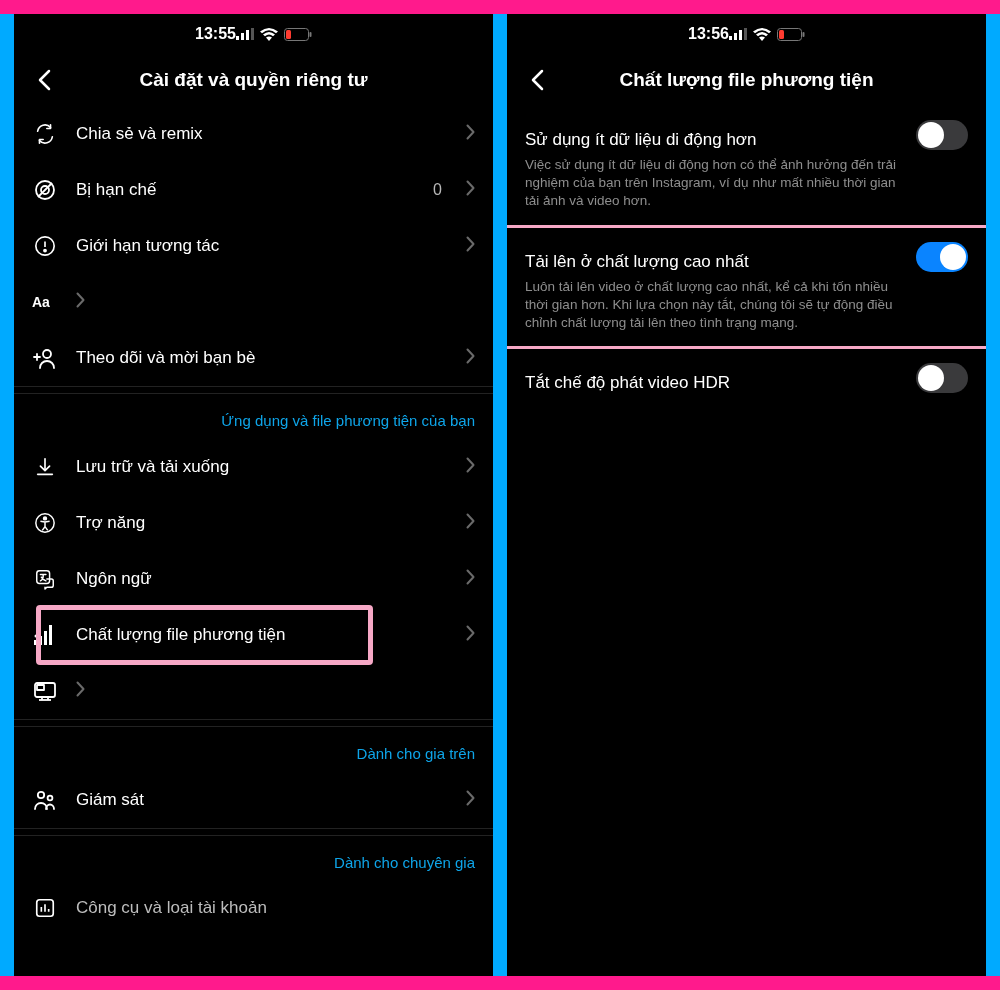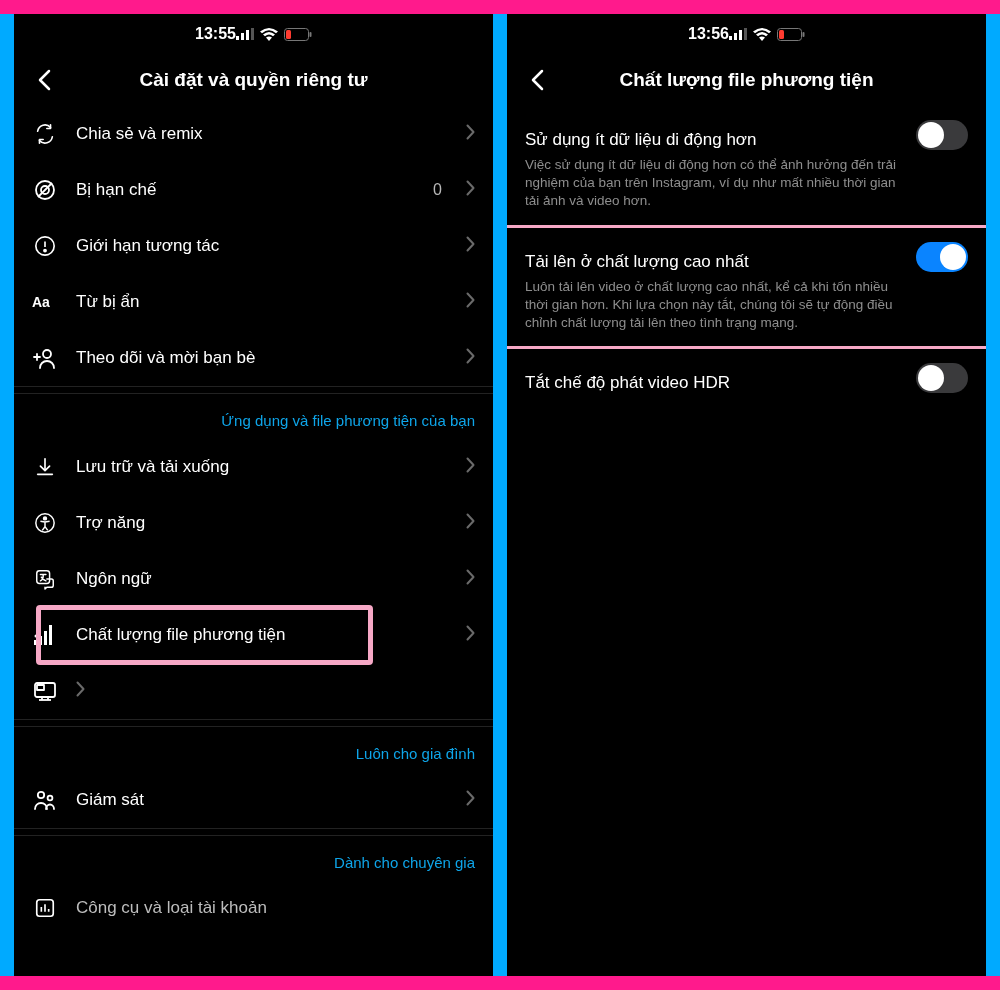--- a/index.html
+++ b/index.html
@@ -271,21 +271,20 @@
             <span class="chevron"><svg width="9" height="16" viewBox="0 0 9 16">
                 <path d="M1.5 1.5 L7.5 8 L1.5 14.5" stroke="#6a6a6a" stroke-width="2" fill="none" stroke-linecap="round" stroke-linejoin="round"></path>
               </svg></span>
           </div>
           <div class="row">
             <span class="icon">
               <svg width="26" height="18" viewBox="0 0 26 18">
                 <text x="0" y="14" font-size="14" font-weight="600" fill="#fff" font-family="sans-serif">Aa</text>
               </svg>
             </span>
-            <span class="label">Từ bị ẩn</span>
             <span class="chevron"><svg width="9" height="16" viewBox="0 0 9 16">
                 <path d="M1.5 1.5 L7.5 8 L1.5 14.5" stroke="#6a6a6a" stroke-width="2" fill="none" stroke-linecap="round" stroke-linejoin="round"></path>
               </svg></span>
           </div>
           <div class="row">
             <span class="icon">
               <svg width="24" height="22" viewBox="0 0 24 22" fill="none" stroke="#fff" stroke-width="1.8" stroke-linecap="round">
                 <circle cx="14" cy="7" r="4"></circle>
                 <path d="M7 21c0-4 3-7 7-7s7 3 7 7"></path>
                 <line x1="4" y1="7" x2="4" y2="13"></line>
@@ -365,21 +364,21 @@
                 <line x1="15" y1="16" x2="15" y2="19"></line>
                 <line x1="6" y1="19" x2="18" y2="19"></line>
               </svg>
             </span>
             <span class="chevron"><svg width="9" height="16" viewBox="0 0 9 16">
                 <path d="M1.5 1.5 L7.5 8 L1.5 14.5" stroke="#6a6a6a" stroke-width="2" fill="none" stroke-linecap="round" stroke-linejoin="round"></path>
               </svg></span>
           </div>
         </div>
       <div class="divider"></div>
-      <div class="section-header">Luôn cho gia đình</div>
+      <div class="section-header">Dành cho gia trên</div>
       <div id="rows-family">
           <div class="row">
             <span class="icon">
               <svg width="24" height="22" viewBox="0 0 24 22" fill="none" stroke="#fff" stroke-width="1.8" stroke-linecap="round">
                 <circle cx="8" cy="6" r="3.2"></circle>
                 <circle cx="17" cy="9" r="2.4"></circle>
                 <path d="M2 20c0-3.5 2.7-6 6-6s6 2.5 6 6"></path>
                 <path d="M13 20c0-2.5 1.8-4.5 4-4.5s4 2 4 4.5"></path>
               </svg>
             </span>

